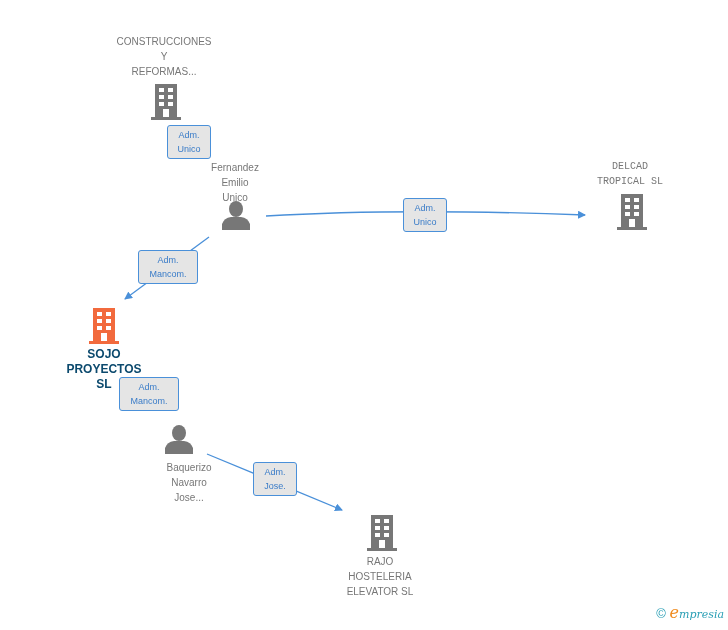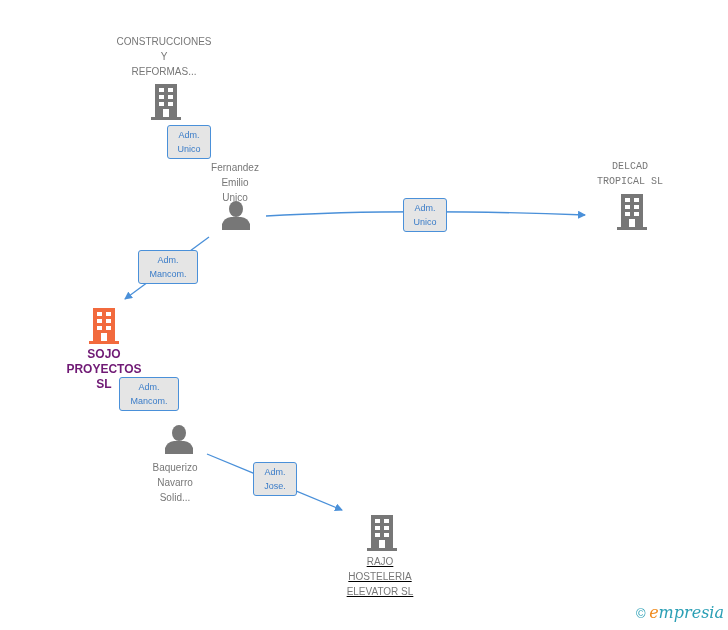--- a/index.html
+++ b/index.html
@@ -1,26 +1,26 @@
 <!DOCTYPE html>
 <html><head>
 <meta charset="utf-8">
 <style>
   html, body { margin:0; padding:0; background:#ffffff; }
   body { width:728px; height:630px; position:relative; overflow:hidden;
          font-family:"Liberation Sans", sans-serif; }
   .edges { position:absolute; left:0; top:0; width:728px; height:630px; }
   .node { position:absolute; text-align:center; }
   .label { font-size:10px; line-height:15px; color:#777777; }
-  .label.main { color:#701a75; font-weight:bold; font-size:12px; line-height:15px; }
+  .label.main { color:#0c4a6e; font-weight:bold; font-size:12px; line-height:15px; }
   .icon { position:absolute; }
   .rel { position:absolute; background:#e5e5e5; border:1px solid #4a90d9; border-radius:3px;
          color:#3a7cc8; font-size:9px; line-height:14px; text-align:center; padding:2px 4px; box-sizing:border-box; }
   .footer { position:absolute; right:4px; bottom:8px; font-size:13px; color:#2a9fb5; }
-  .footer .brand { font-family:"DejaVu Serif", serif; font-style:italic; color:#2a9fb5; font-size:16px; }
+  .footer .brand { font-family:"DejaVu Serif", serif; font-style:italic; color:#2a9fb5; font-size:11px; }
   .footer .e { color:#f08a1c; font-size:16px; font-style:italic; font-family:"DejaVu Serif", serif; }
 </style>
 </head>
 <body>
 
 <svg class="edges" viewBox="0 0 728 630">
   <defs>
     <marker id="arr" markerWidth="8" markerHeight="8" refX="7" refY="4" orient="auto" markerUnits="userSpaceOnUse">
       <path d="M0,0 L8,4 L0,8 Z" fill="#4a90d9"></path>
     </marker>
@@ -101,42 +101,42 @@
     <div>SOJO</div>
     <div>PROYECTOS</div>
     <div>SL</div>
   </div>
 </div>
 
 <svg class="icon" style="left:164px; top:424px;" width="30" height="30" viewBox="0 0 30 30">
   <ellipse cx="15" cy="9" rx="7" ry="8" fill="#777"></ellipse>
     <path d="M1,30 L1,24 Q3,18 10,17 L20,17 Q27,18 29,24 L29,30 Z" fill="#777"></path>
 </svg>
-<div class="node" style="left:130px; top:460px; width:90px;">
+<div class="node" style="left:144px; top:460px; width:90px;">
   <div class="label">
     <div>Baquerizo</div>
     <div>Navarro</div>
-    <div>Solid...</div>
+    <div>Jose...</div>
   </div>
 </div>
 
 <svg class="icon" style="left:366px; top:515px;" width="32" height="36" viewBox="0 0 32 36">
   <rect x="5" y="0" width="22" height="33" fill="#777"></rect>
     <rect x="1" y="33" width="30" height="3" fill="#777"></rect>
   <g fill="#fff">
       <rect x="9" y="4" width="5" height="4"></rect>
       <rect x="18" y="4" width="5" height="4"></rect>
       <rect x="9" y="11" width="5" height="4"></rect>
       <rect x="18" y="11" width="5" height="4"></rect>
       <rect x="9" y="18" width="5" height="4"></rect>
       <rect x="18" y="18" width="5" height="4"></rect>
       <rect x="13" y="25" width="6" height="8"></rect>
     </g>
 </svg>
-<div class="node" style="left:320px; top:554px; width:120px;text-decoration:underline;">
+<div class="node" style="left:320px; top:554px; width:120px;">
   <div class="label">
     <div>RAJO</div>
     <div>HOSTELERIA</div>
     <div>ELEVATOR SL</div>
   </div>
 </div>
 
 <div class="rel" style="left:167px; top:125px; width:44px; height:34px;">
   <div>Adm.</div>
   <div>Unico</div>

